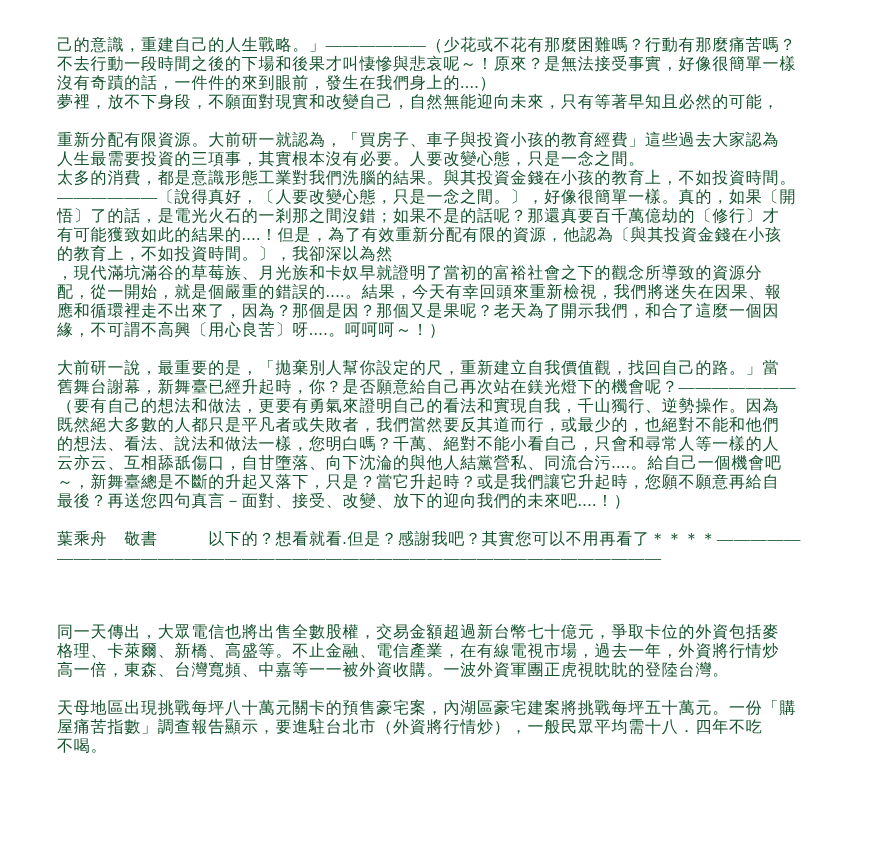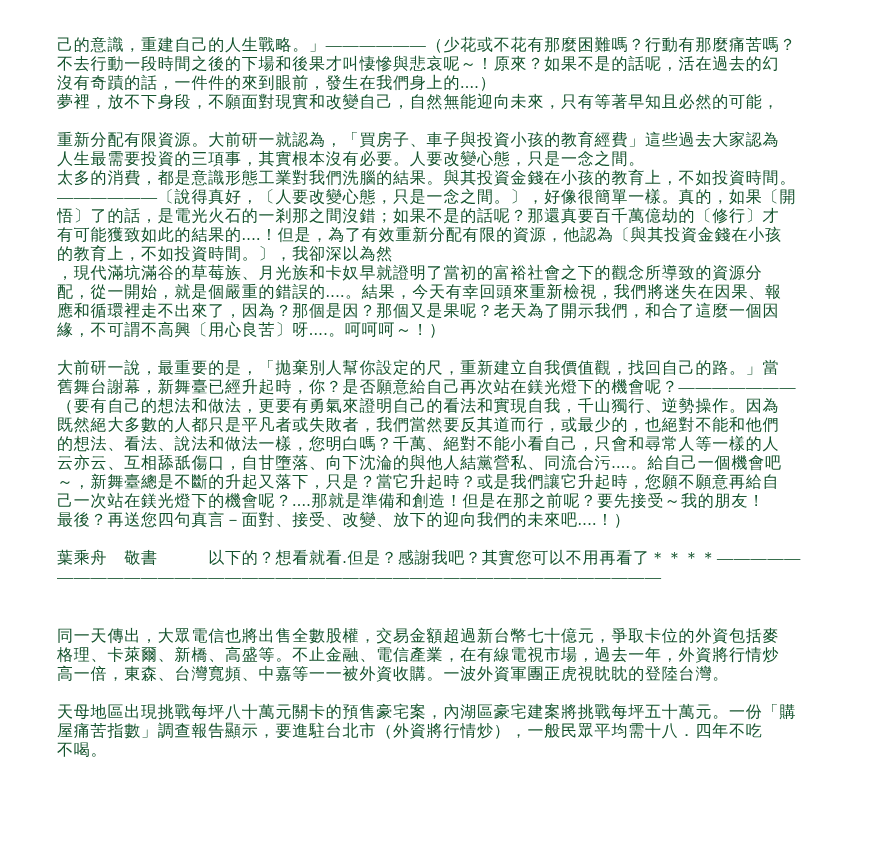--- a/index.html
+++ b/index.html
@@ -17,40 +17,40 @@
     box-sizing: border-box;
     width: 870px;
     height: 842px;
     padding: 35px 50px 0 57px;
     background: #ffffff;
   }
   .para {
     margin: 0 0 19px 0;
   }
   .para.gap-2 {
-    margin-bottom: 40px;
+    margin-bottom: 55px;
   }
   .line {
     font-size: 16px;
     line-height: 19px;
     letter-spacing: 0.8px;
     color: #14532d;
     white-space: pre;
     overflow: hidden;
     font-weight: 500;
   }
 </style>
 </head>
 <body>
 
 <div class="page">
 
   <div class="para">
     <div class="line">己的意識，重建自己的人生戰略。」——————（少花或不花有那麼困難嗎？行動有那麼痛苦嗎？</div>
-    <div class="line">不去行動一段時間之後的下場和後果才叫悽慘與悲哀呢～！原來？如果不是的話呢，活在過去的幻</div>
+    <div class="line">不去行動一段時間之後的下場和後果才叫悽慘與悲哀呢～！原來？是無法接受事實，好像很簡單一樣</div>
     <div class="line">沒有奇蹟的話，一件件的來到眼前，發生在我們身上的....）</div>
     <div class="line">夢裡，放不下身段，不願面對現實和改變自己，自然無能迎向未來，只有等著早知且必然的可能，</div>
   </div>
 
   <div class="para">
     <div class="line">重新分配有限資源。大前研一就認為，「買房子、車子與投資小孩的教育經費」這些過去大家認為</div>
     <div class="line">人生最需要投資的三項事，其實根本沒有必要。人要改變心態，只是一念之間。</div>
     <div class="line">太多的消費，都是意識形態工業對我們洗腦的結果。與其投資金錢在小孩的教育上，不如投資時間。</div>
     <div class="line">——————〔說得真好，〔人要改變心態，只是一念之間。〕，好像很簡單一樣。真的，如果〔開</div>
     <div class="line">悟〕了的話，是電光火石的一剎那之間沒錯；如果不是的話呢？那還真要百千萬億劫的〔修行〕才</div>
@@ -63,21 +63,20 @@
   </div>
 
   <div class="para">
     <div class="line">大前研一說，最重要的是，「拋棄別人幫你設定的尺，重新建立自我價值觀，找回自己的路。」當</div>
     <div class="line">舊舞台謝幕，新舞臺已經升起時，你？是否願意給自己再次站在鎂光燈下的機會呢？———————</div>
     <div class="line">（要有自己的想法和做法，更要有勇氣來證明自己的看法和實現自我，千山獨行、逆勢操作。因為</div>
     <div class="line">既然絕大多數的人都只是平凡者或失敗者，我們當然要反其道而行，或最少的，也絕對不能和他們</div>
     <div class="line">的想法、看法、說法和做法一樣，您明白嗎？千萬、絕對不能小看自己，只會和尋常人等一樣的人</div>
     <div class="line">云亦云、互相舔舐傷口，自甘墮落、向下沈淪的與他人結黨營私、同流合污....。給自己一個機會吧</div>
     <div class="line">～，新舞臺總是不斷的升起又落下，只是？當它升起時？或是我們讓它升起時，您願不願意再給自</div>
-    <div class="line">己一次站在鎂光燈下的機會呢？....那就是準備和創造！但是在那之前呢？要先接受～我的朋友！</div>
     <div class="line">最後？再送您四句真言－面對、接受、改變、放下的迎向我們的未來吧....！）</div>
   </div>
 
   <div class="para gap-2">
     <div class="line">葉乘舟　敬書　　　以下的？想看就看.但是？感謝我吧？其實您可以不用再看了＊＊＊＊—————</div>
     <div class="line">————————————————————————————————————</div>
   </div>
 
 
   <div class="para">

